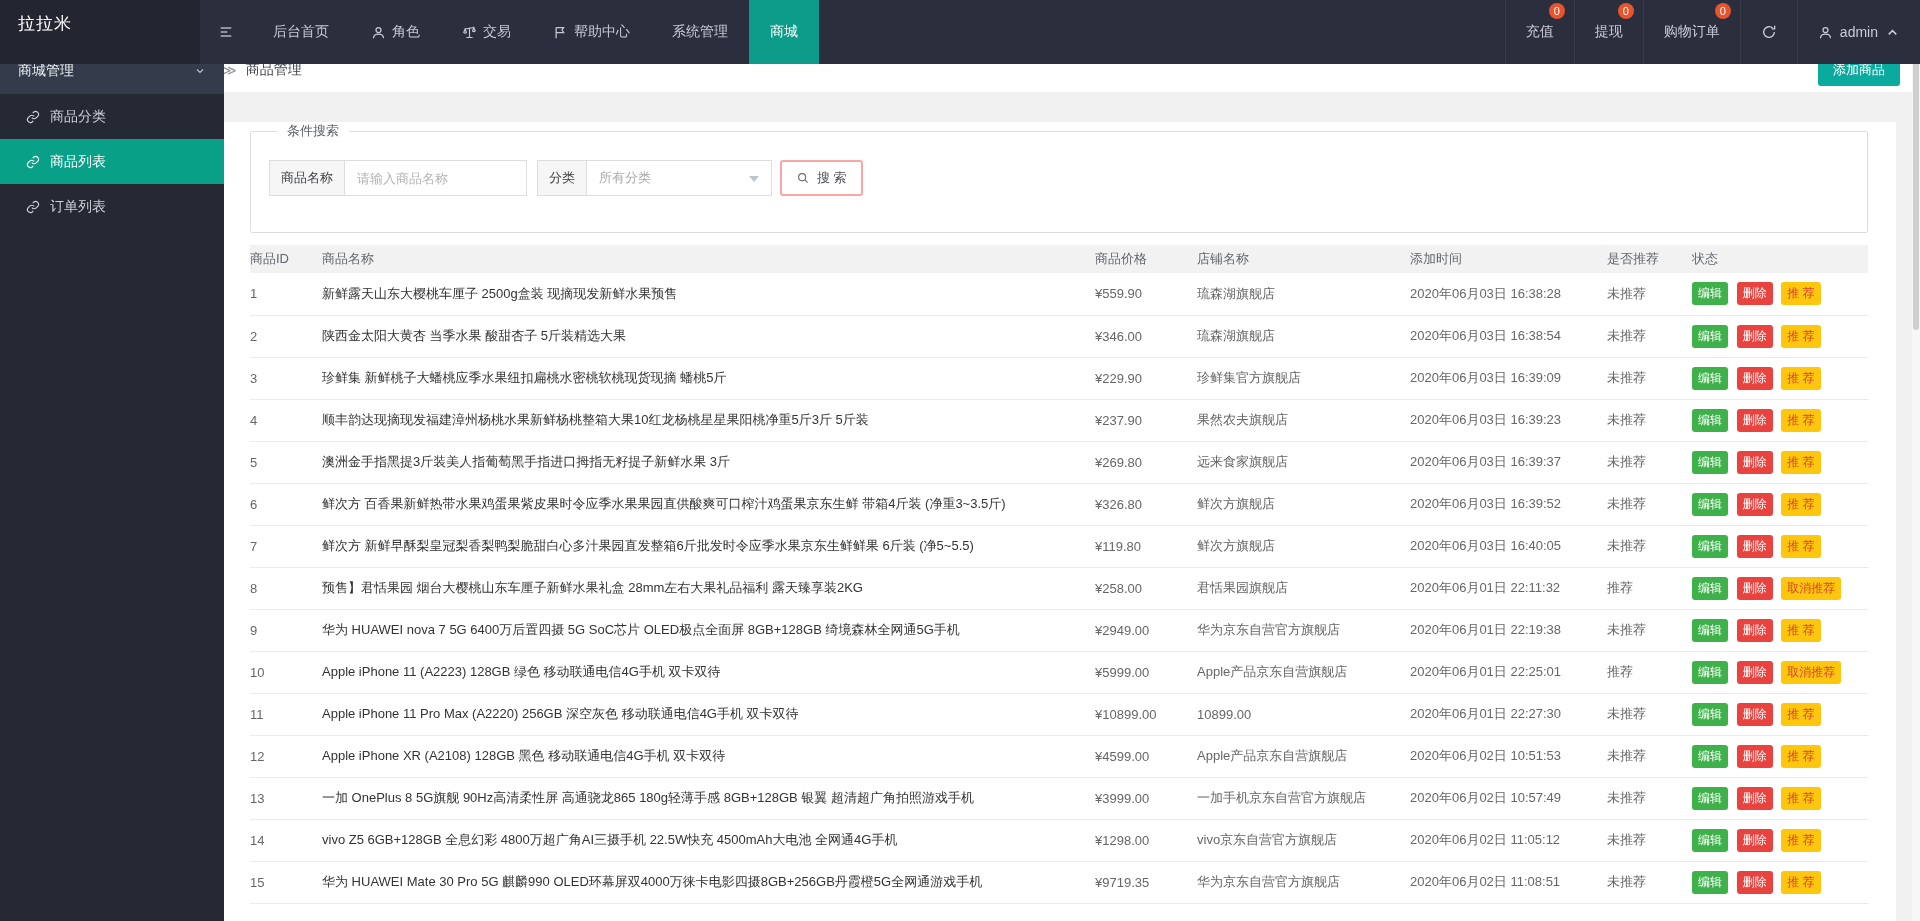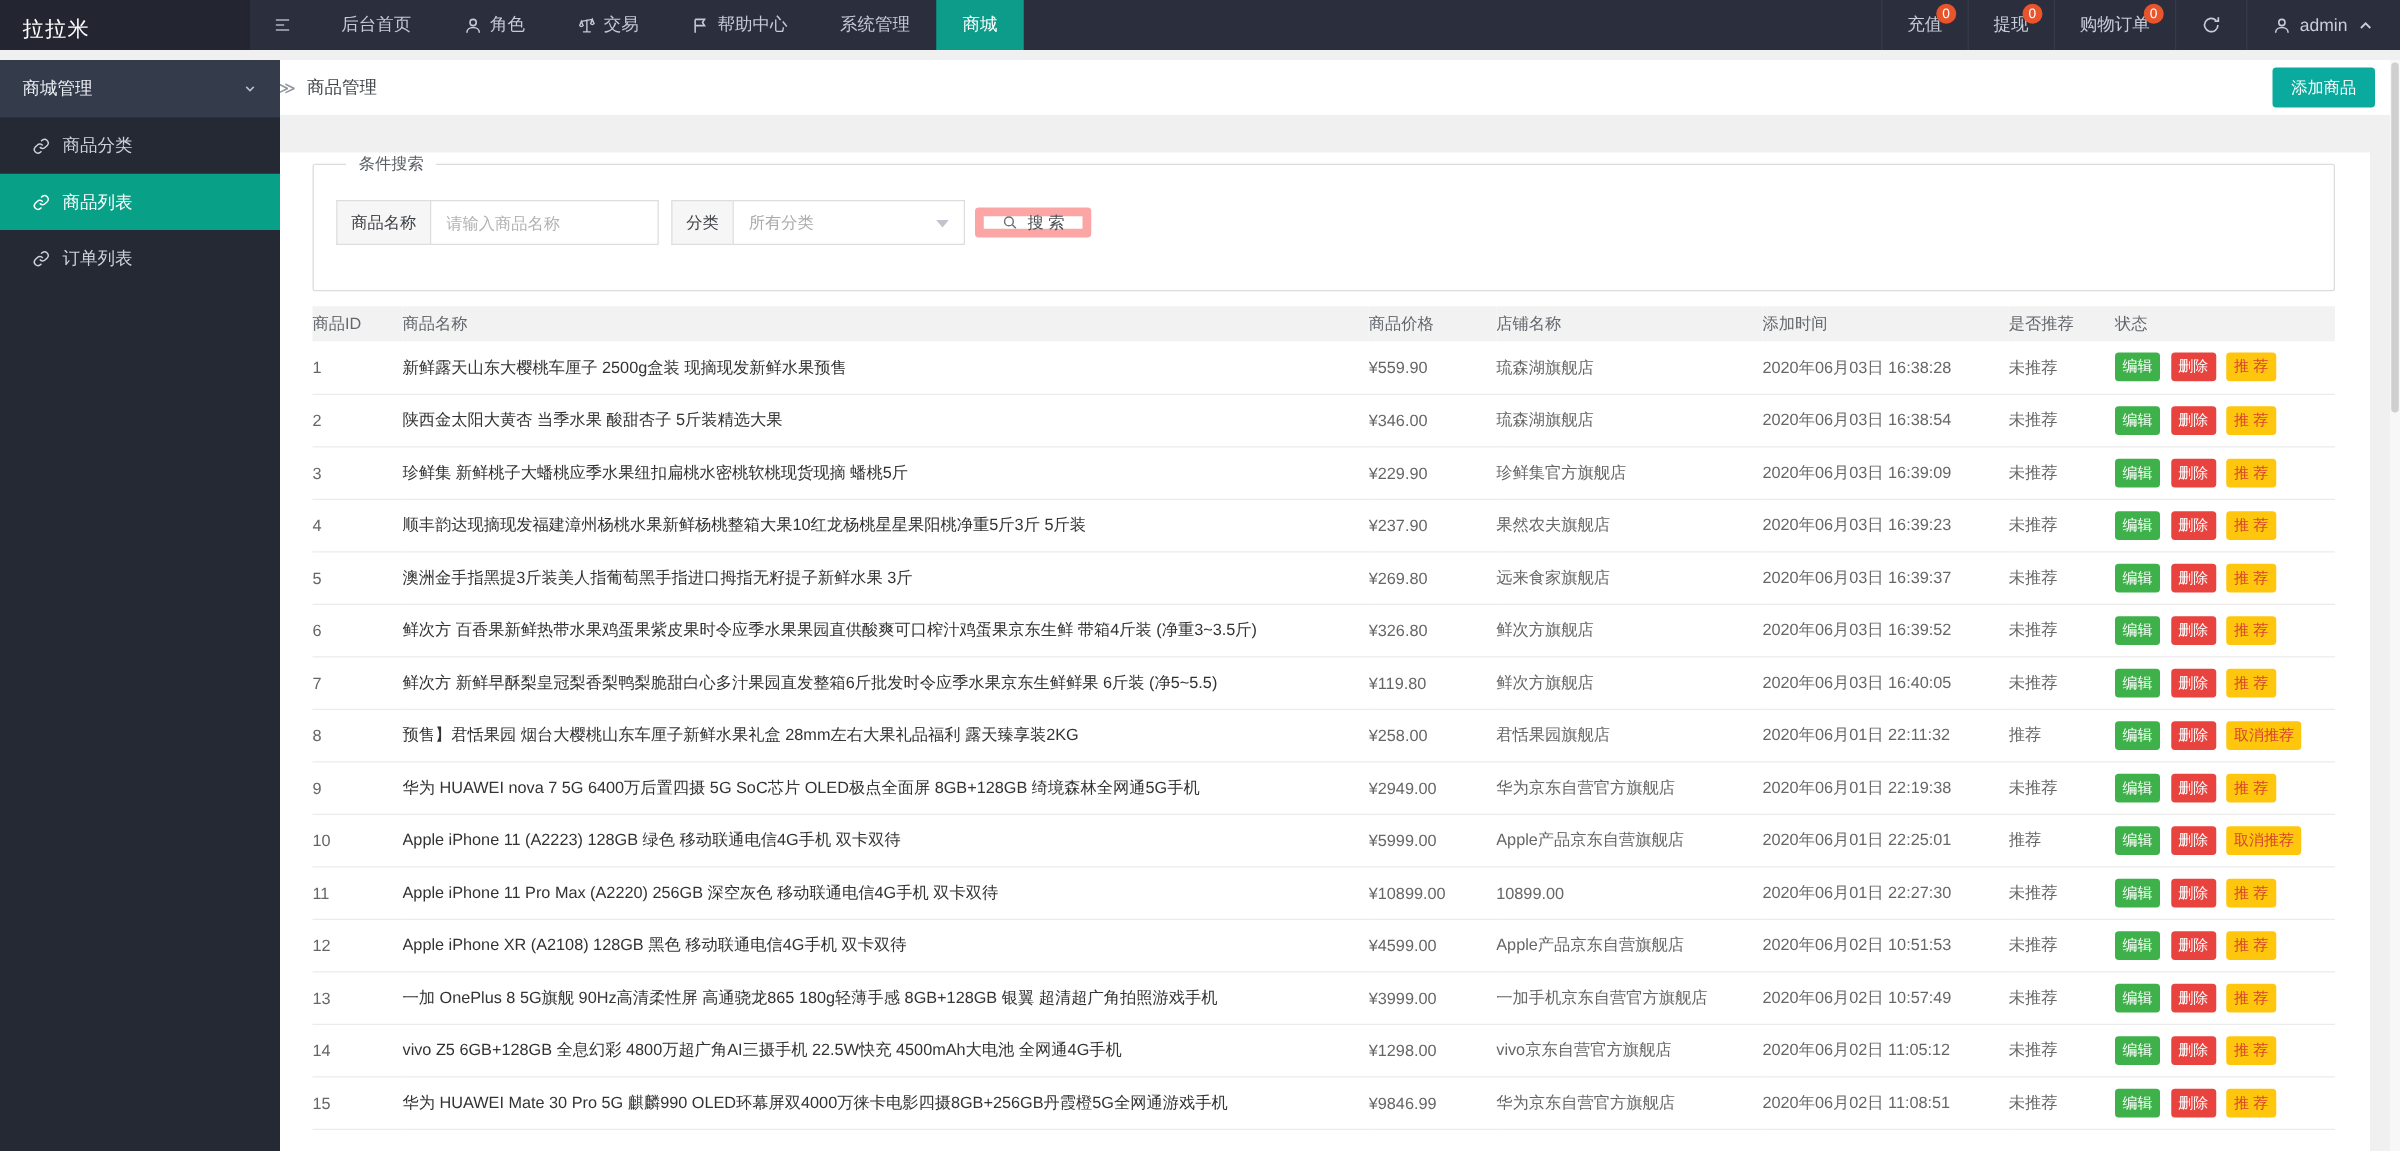--- a/index.html
+++ b/index.html
@@ -5,21 +5,21 @@
   * { margin:0; padding:0; box-sizing:border-box; }
   html,body { width:1920px; height:921px; overflow:hidden; }
   body {
     font-family:"Liberation Sans","DejaVu Sans",sans-serif;
     background:var(--page-bg,#f0f0f0);
     font-size:13px; color:#333;
   }
   .icon svg { width:1em; height:1em; display:block; }
 
   
-  .navbar { position:fixed; top:0; left:0; right:0; height:40px;
+  .navbar { position:fixed; top:0; left:0; right:0; height:64px;
     background:var(--nav-bg,#2b2e3c); display:flex; align-items:stretch; z-index:30; }
   .brand { width:200px; background:var(--brand-bg,#232531); color:#fff;
     font-size:17px; line-height:48px; padding-left:18px; letter-spacing:1px; flex:none; }
   .nav-toggle { width:52px; display:flex; align-items:center; justify-content:center;
     color:#aeb4c2; font-size:16px; cursor:pointer; }
   .nav-menu { display:flex; align-items:stretch; }
   .nav-item { display:flex; align-items:center; gap:6px; padding:14px 21px;
     color:#c6cad5; font-size:14px; cursor:pointer; text-decoration:none; }
   .nav-item .icon { font-size:15px; }
   .nav-item.active { background:var(--accent,#0c9c89); color:#fff; }
@@ -67,21 +67,21 @@
     font-size:13px; display:flex; align-items:center; padding:0 11px; }
   .input-group input { border:1px solid #ddd; width:183px; padding:0 12px; font-size:13px;
     color:#333; outline:none; font-family:inherit; }
   .input-group input::placeholder { color:#b3b3b3; }
   .select { border:1px solid #ddd; width:186px; display:flex; align-items:center;
     padding:0 12px; color:#a9a9a9; font-size:13px; position:relative; cursor:pointer; }
   .caret { position:absolute; right:12px; top:15px; width:0; height:0;
     border-left:5px solid transparent; border-right:5px solid transparent;
     border-top:6px solid #c0c4cc; }
   .gap10 { width:10px; flex:none; }
-  .search-btn { margin-left:8px; height:24px; background:#fff; border:7px solid #fca5a5;
+  .search-btn { margin-left:8px; height:36px; background:#fff; border:2px solid #fca5a5;
     border-radius:3px; padding:0 14px; font-size:13px; color:#4a4e54; cursor:pointer;
     display:flex; align-items:center; gap:7px; font-family:inherit; }
   .search-btn .icon { font-size:14px; color:#6b7076; }
 
   
   .list-table { width:100%; border-collapse:collapse; table-layout:fixed; margin-top:12px; }
   .list-table col.c1{width:72px;} .list-table col.c3{width:102px;}
   .list-table col.c4{width:213px;} .list-table col.c5{width:197px;}
   .list-table col.c6{width:85px;} .list-table col.c7{width:176px;}
   .list-table th { background:#f2f2f2; font-weight:normal; color:#63676d; font-size:13px;
@@ -556,21 +556,21 @@
               
                 <button class="act-btn k-delete">删除</button>
               
                 <button class="act-btn k-recommend">推 荐</button>
               </td>
           </tr>
 
           <tr>
             <td class="c-id">15</td>
             <td class="c-name">华为 HUAWEI Mate 30 Pro 5G 麒麟990 OLED环幕屏双4000万徕卡电影四摄8GB+256GB丹霞橙5G全网通游戏手机</td>
-            <td>¥9846.99</td>
+            <td>¥9719.35</td>
             <td>华为京东自营官方旗舰店</td>
             <td>2020年06月02日 11:08:51</td>
             <td>未推荐</td>
             <td>
               
             
                 <button class="act-btn k-edit">编辑</button>
               
                 <button class="act-btn k-delete">删除</button>
               

